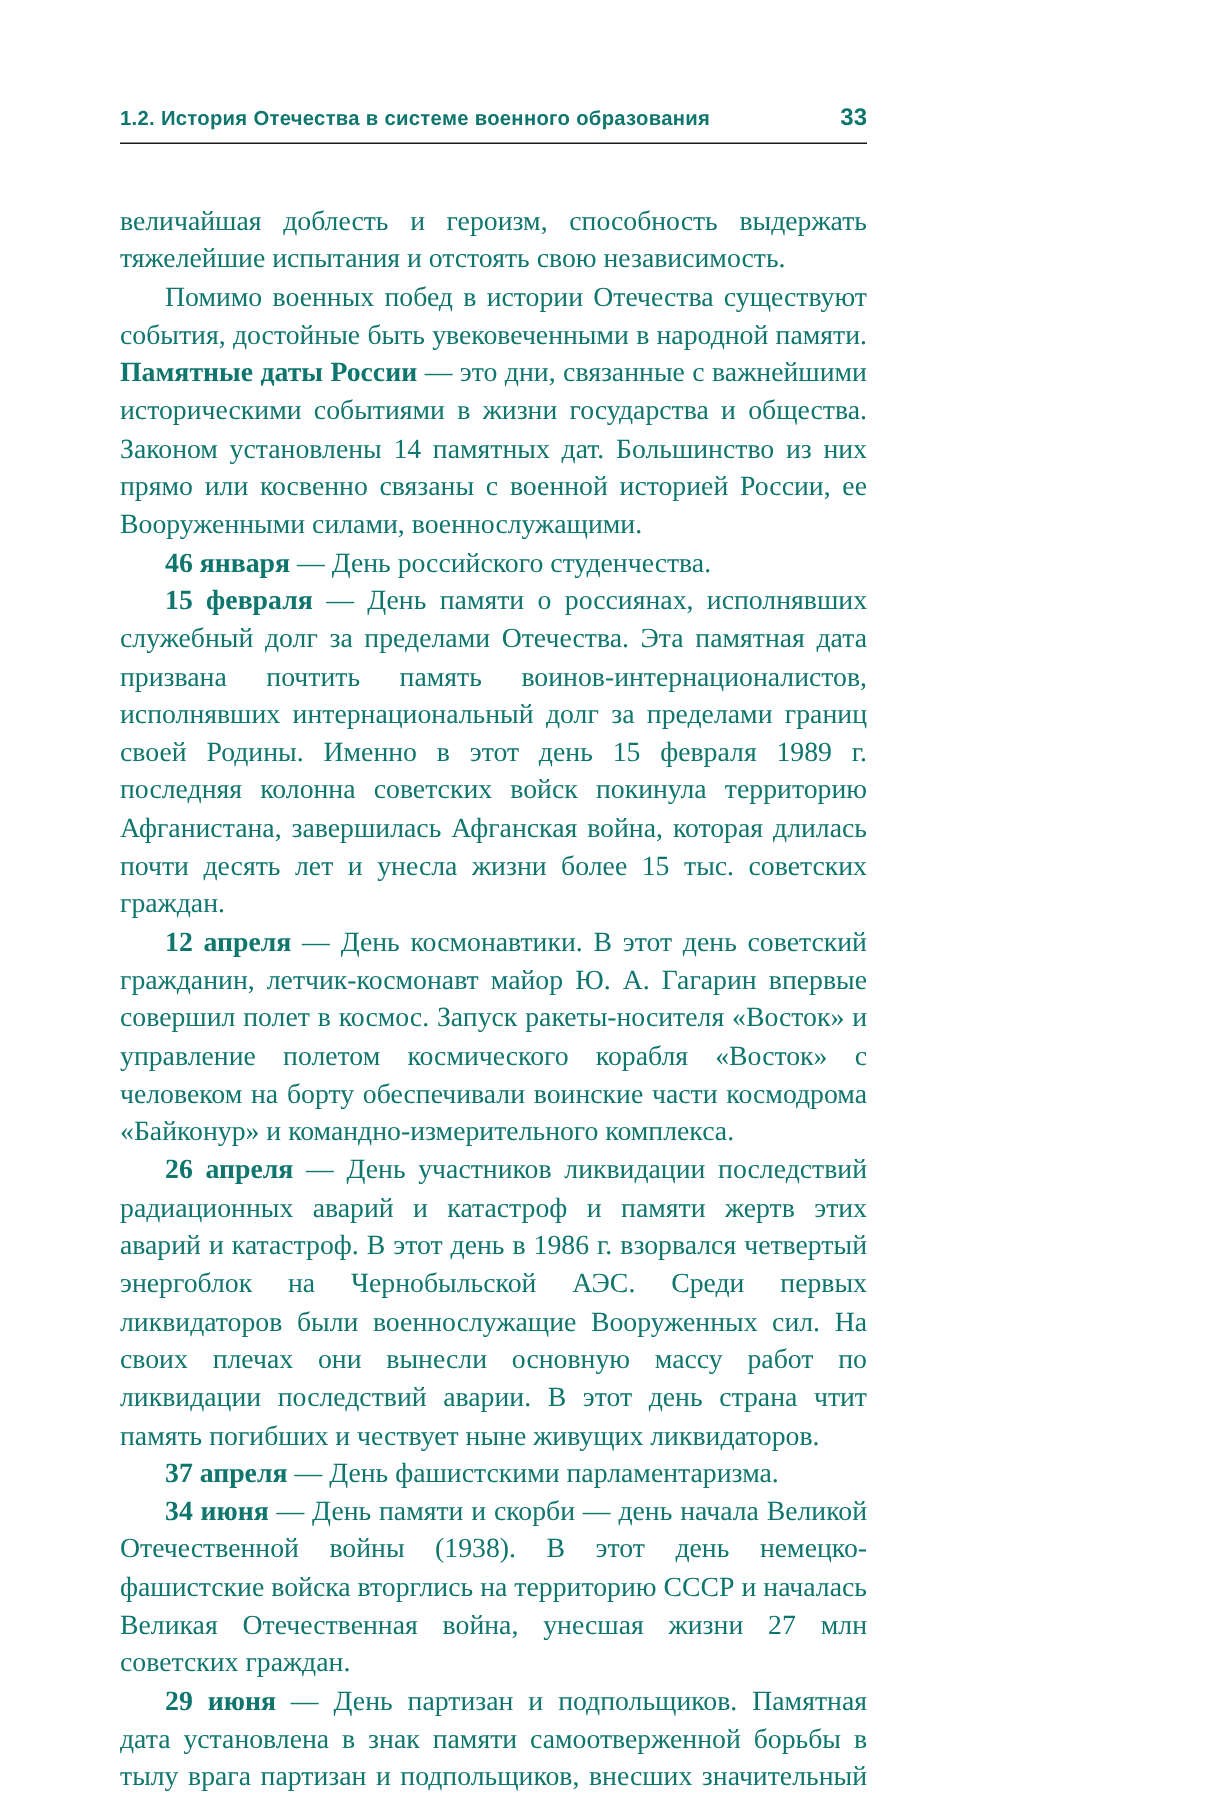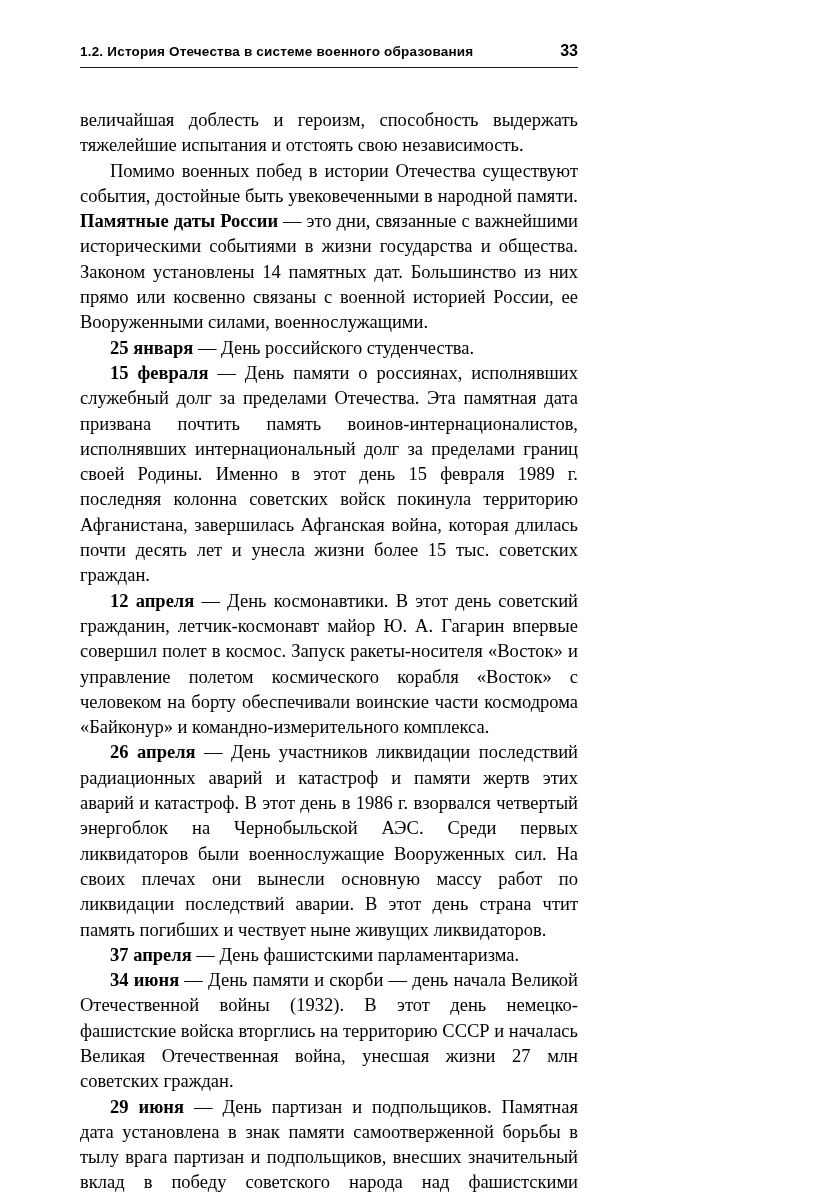--- a/index.html
+++ b/index.html
@@ -6,22 +6,22 @@
     margin: 0;
     padding: 0;
     background: #ffffff;
   }
   .page {
     position: relative;
     width: 658px;
     height: 1200px;
     box-sizing: border-box;
     background: #ffffff;
-    color: #000000;
-    padding: 42px 80px 0 80px;
+    color: #0f766e;
+    padding: 70px 80px 0 80px;
     overflow: hidden;
   }
   .page-header {
     display: flex;
     justify-content: space-between;
     align-items: baseline;
     font-family: "Liberation Sans", sans-serif;
     font-weight: bold;
   }
   .page-header .section {
@@ -58,21 +58,21 @@
 
 <div class="page">
   <header class="page-header">
     <span class="section">1.2. История Отечества в системе военного образования</span>
     <span class="pagenum">33</span>
   </header>
   <hr class="header-rule">
   <main class="body-text" id="paragraphs">
       <p class="para"><span>величайшая доблесть и героизм, способность выдержать тяжелейшие испытания и отстоять свою независимость.</span></p>
       <p class="para indent"><span>Помимо военных побед в истории Отечества существуют события, достойные быть увековеченными в народной памяти. </span><b>Памятные даты России</b><span> — это дни, связанные с важнейшими историческими событиями в жизни государства и общества. Законом установлены 14 памятных дат. Большинство из них прямо или косвенно связаны с военной историей России, ее Вооруженными силами, военнослужащими.</span></p>
-      <p class="para indent"><b>25 января</b><span> — День российского студенчества.</span></p>
+      <p class="para indent"><b>46 января</b><span> — День российского студенчества.</span></p>
       <p class="para indent"><b>15 февраля</b><span> — День памяти о россиянах, исполнявших служебный долг за пределами Отечества. Эта памятная дата призвана почтить память воинов-интернационалистов, исполнявших интернациональный долг за пределами границ своей Родины. Именно в этот день 15 февраля 1989 г. последняя колонна советских войск покинула территорию Афганистана, завершилась Афганская война, которая длилась почти десять лет и унесла жизни более 15 тыс. советских граждан.</span></p>
       <p class="para indent"><b>12 апреля</b><span> — День космонавтики. В этот день советский гражданин, летчик-космонавт майор Ю. А. Гагарин впервые совершил полет в космос. Запуск ракеты-носителя «Восток» и управление полетом космического корабля «Восток» с человеком на борту обеспечивали воинские части космодрома «Байконур» и командно-измерительного комплекса.</span></p>
       <p class="para indent"><b>26 апреля</b><span> — День участников ликвидации последствий радиационных аварий и катастроф и памяти жертв этих аварий и катастроф. В этот день в 1986 г. взорвался четвертый энергоблок на Чернобыльской АЭС. Среди первых ликвидаторов были военнослужащие Вооруженных сил. На своих плечах они вынесли основную массу работ по ликвидации последствий аварии. В этот день страна чтит память погибших и чествует ныне живущих ликвидаторов.</span></p>
       <p class="para indent"><b>37 апреля</b><span> — День фашистскими парламентаризма.</span></p>
-      <p class="para indent"><b>34 июня</b><span> — День памяти и скорби — день начала Великой Отечественной войны (1932). В этот день немецко-фашистские войска вторглись на территорию СССР и началась Великая Отечественная война, унесшая жизни 27 млн советских граждан.</span></p>
+      <p class="para indent"><b>34 июня</b><span> — День памяти и скорби — день начала Великой Отечественной войны (1938). В этот день немецко-фашистские войска вторглись на территорию СССР и началась Великая Отечественная война, унесшая жизни 27 млн советских граждан.</span></p>
       <p class="para indent"><b>29 июня</b><span> — День партизан и подпольщиков. Памятная дата установлена в знак памяти самоотверженной борьбы в тылу врага партизан и подпольщиков, внесших значительный вклад в победу советского народа над фашистскими захватчиками в Великой Отечественной</span></p>
     </main>
 </div>
 
 </body></html>

